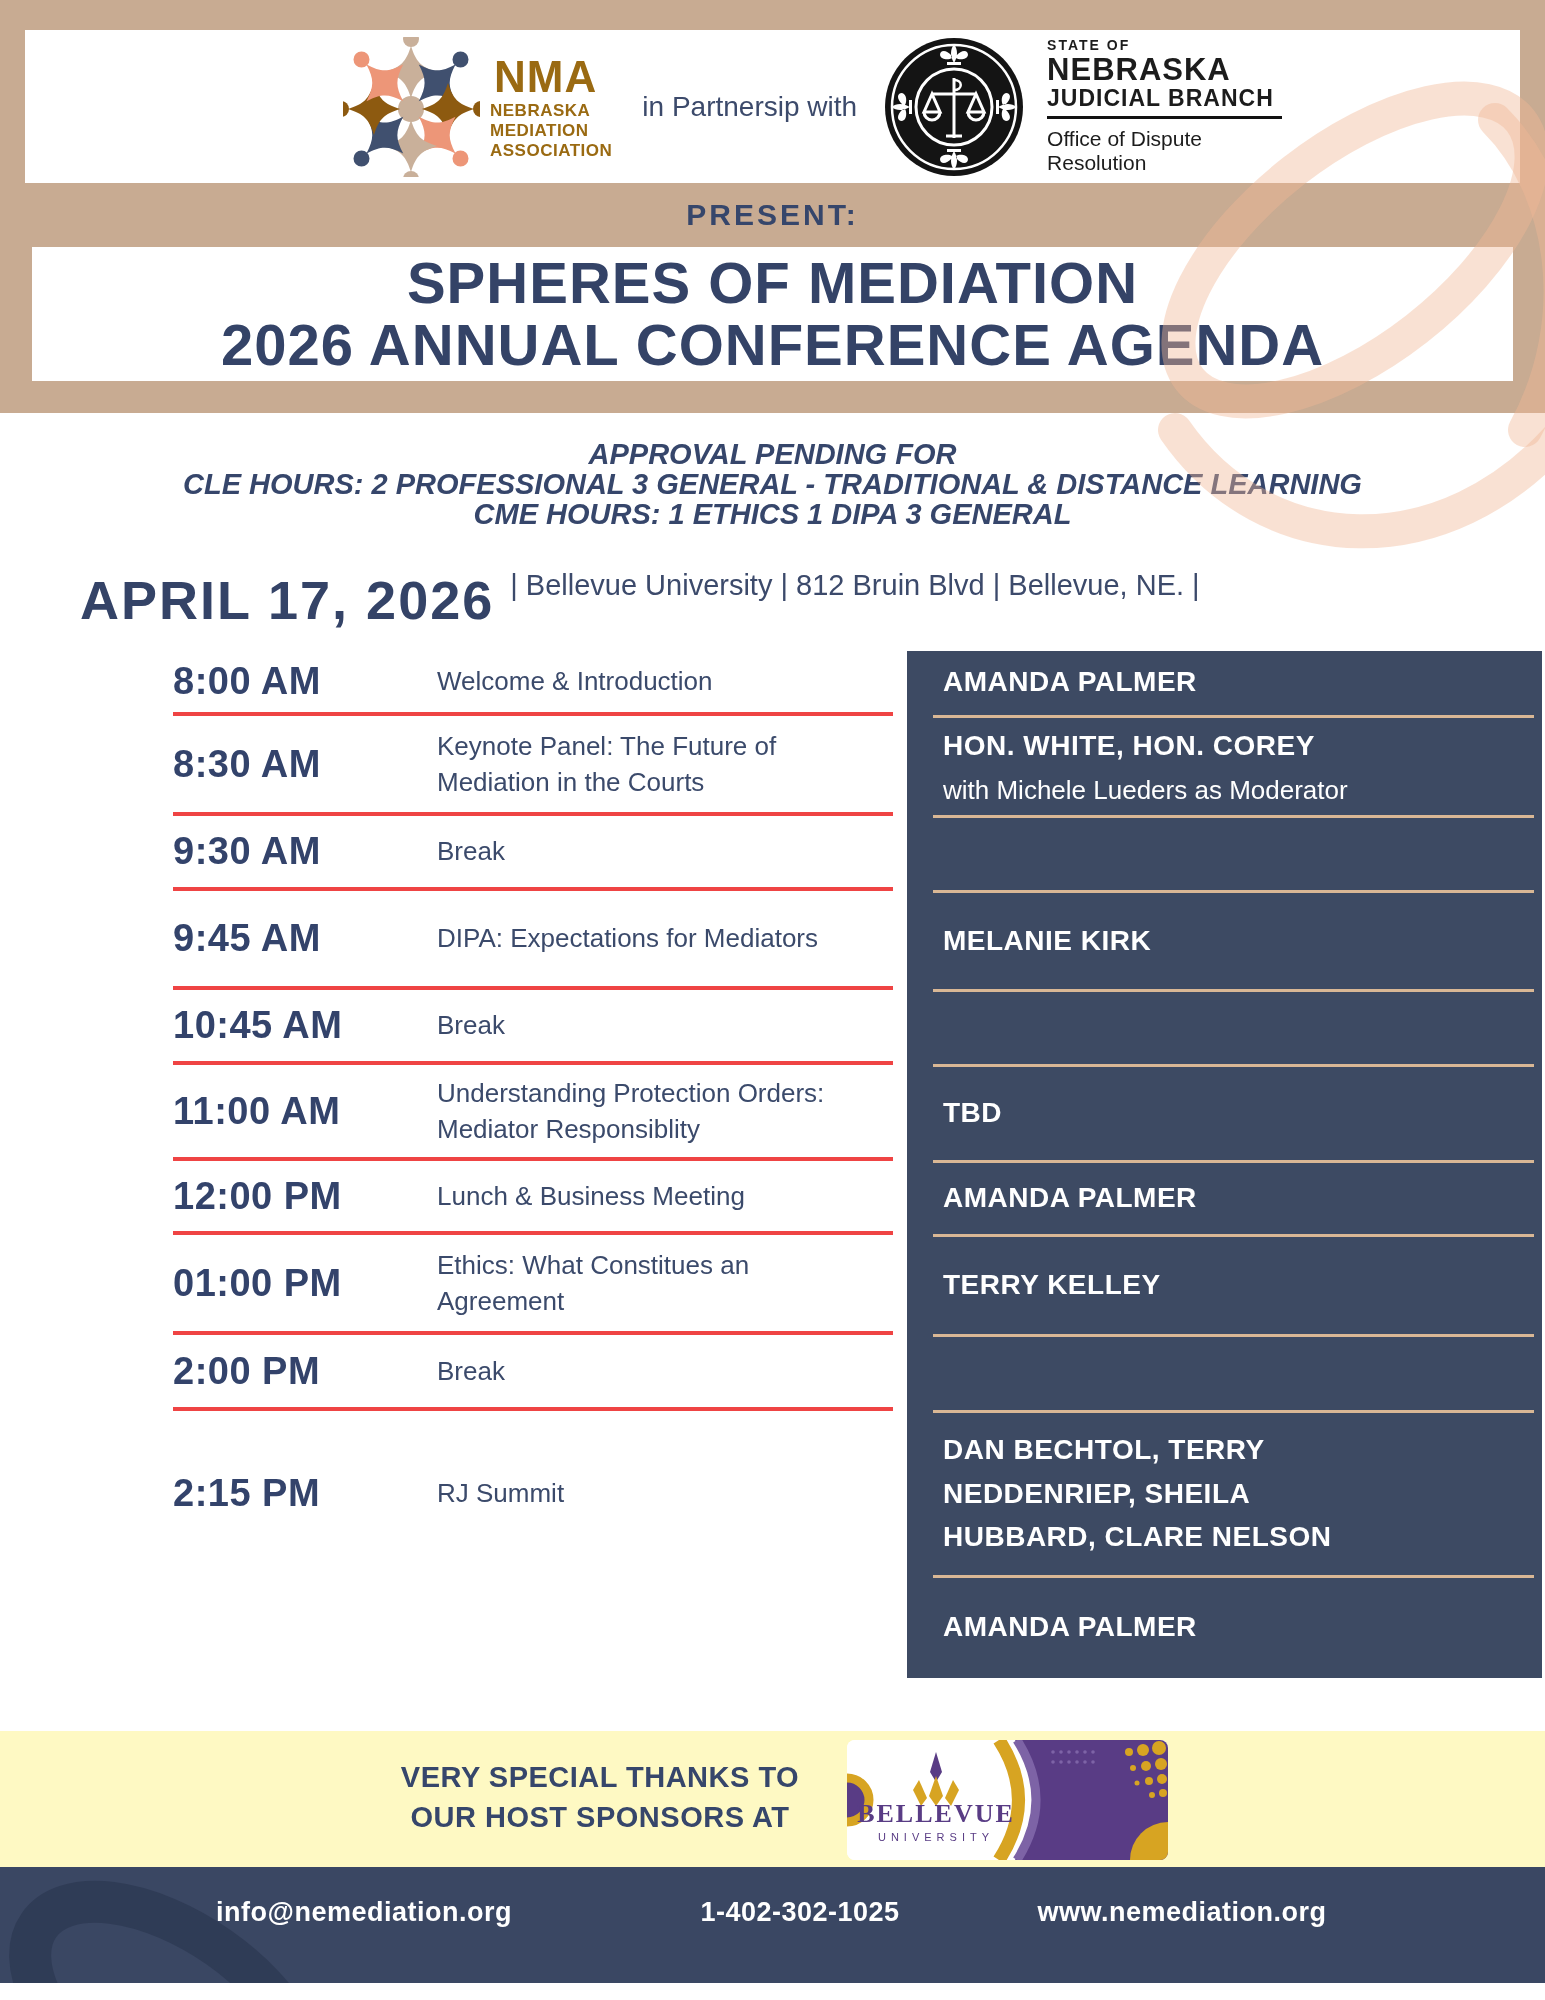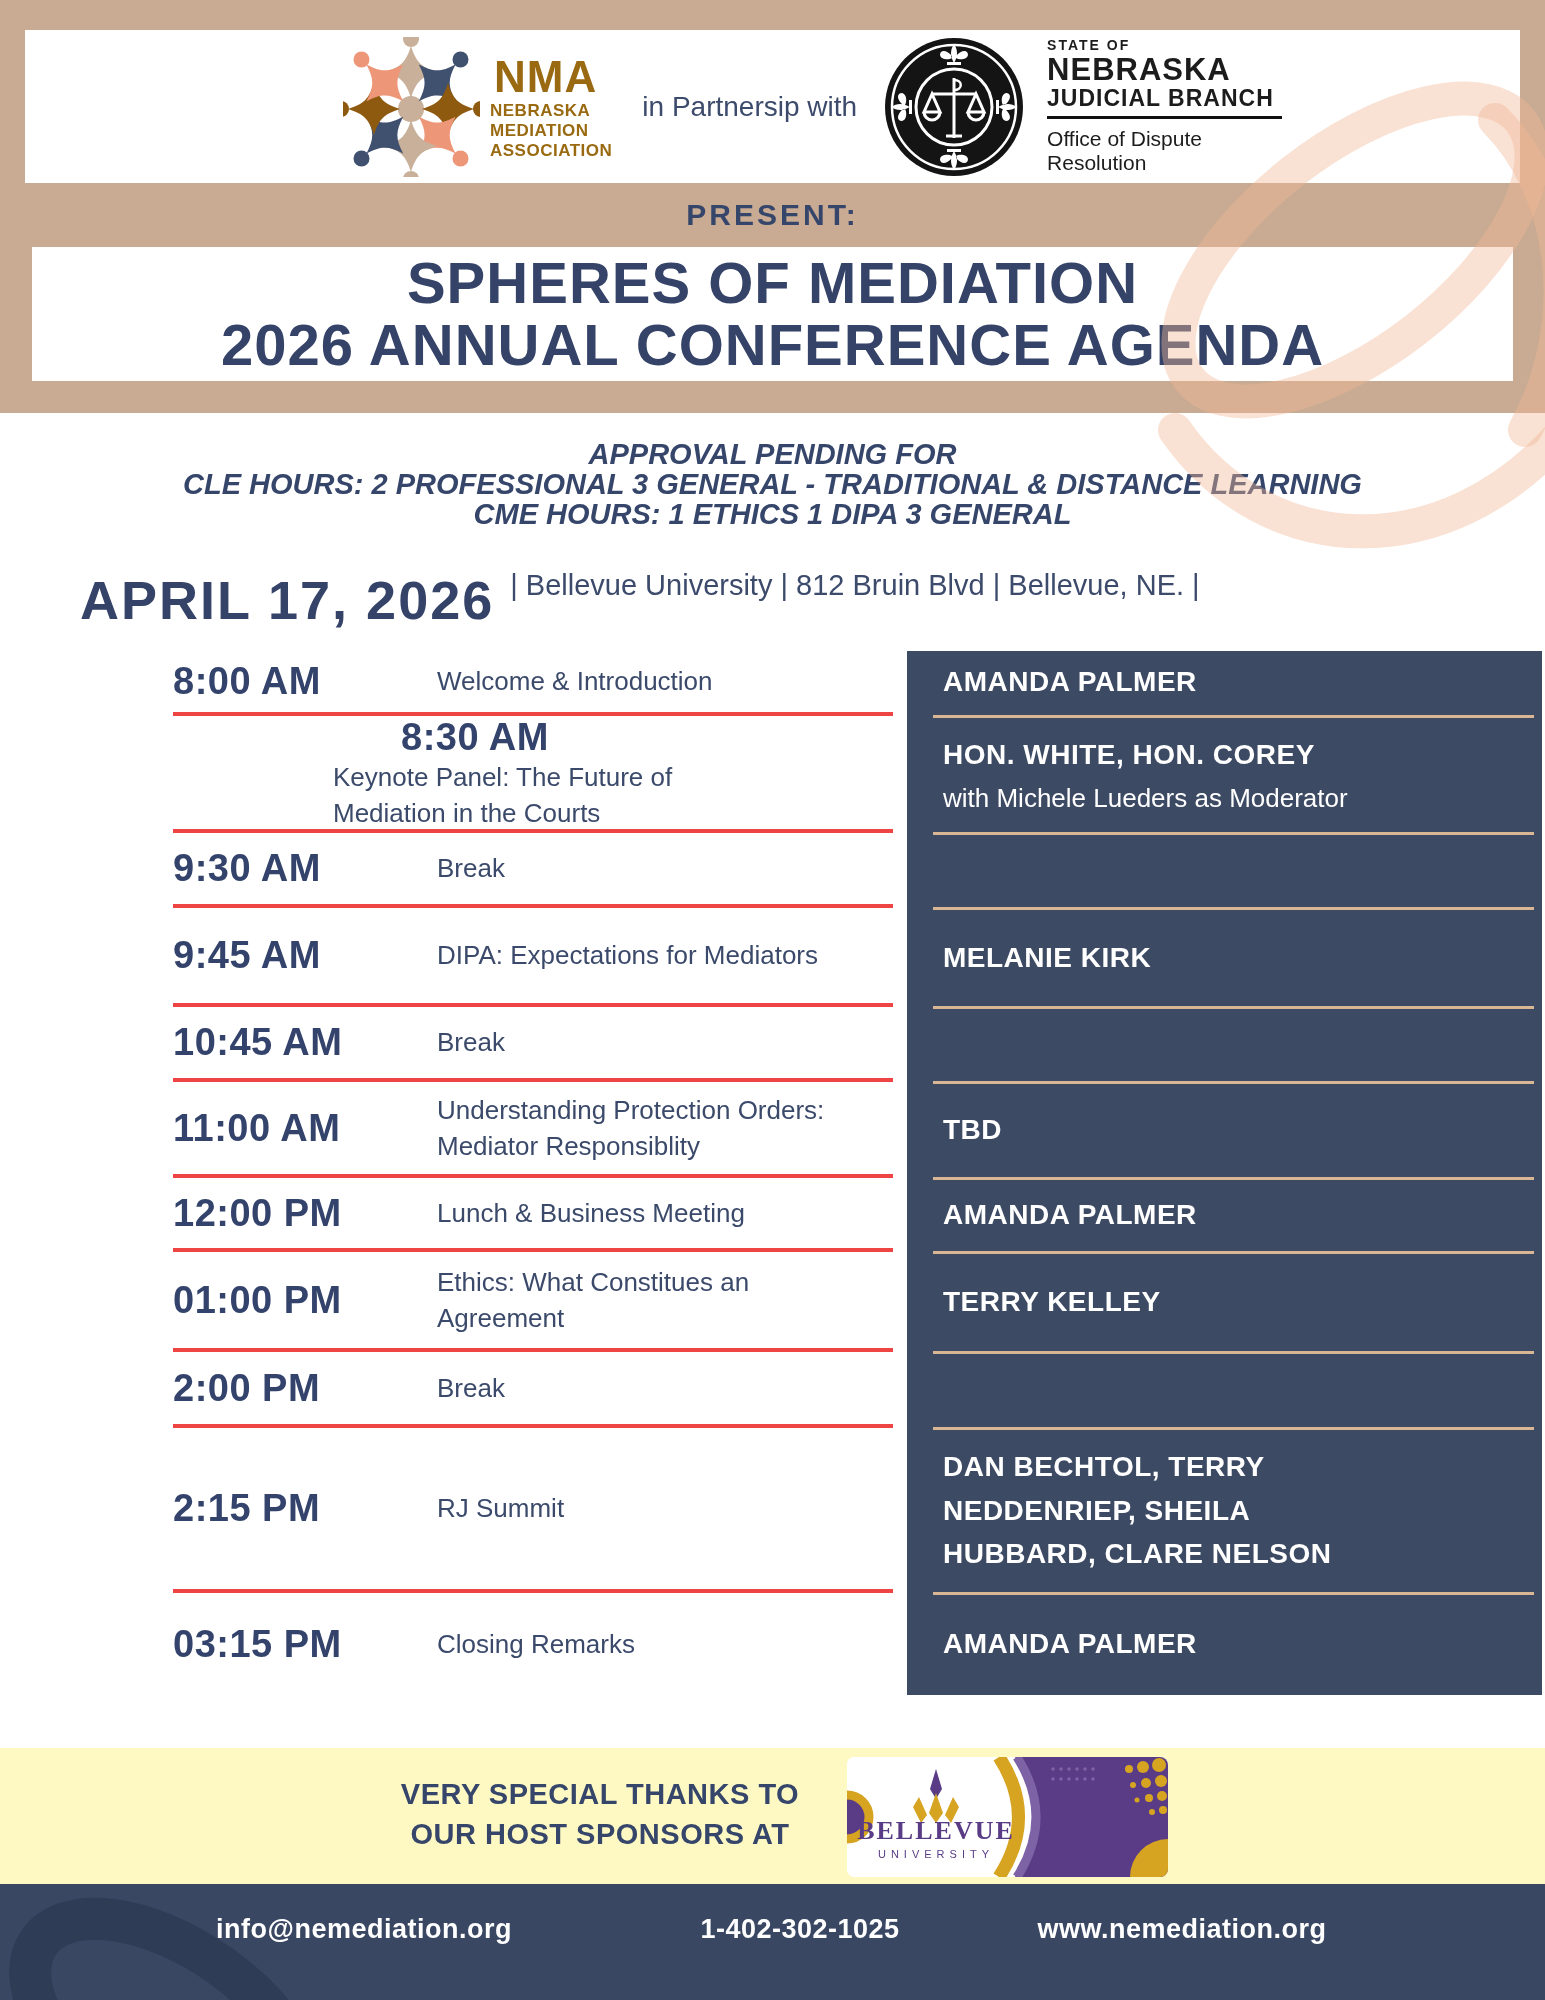--- a/index.html
+++ b/index.html
@@ -41,21 +41,21 @@
   .time{width:264px;font-size:38px;font-weight:800;letter-spacing:.5px;color:#33436b;flex:none;}
   .session{flex:1;max-width:400px;font-size:26px;line-height:1.4;color:#3b4a6b;}
   .panel{width:635px;background:#3d4a63;}
   .sp-cell{position:relative;display:flex;flex-direction:column;justify-content:center;
            box-sizing:border-box;padding:0 16px 0 36px;}
   .sp-cell:not(:last-child)::after{content:"";position:absolute;bottom:-2px;left:26px;right:8px;
            height:3px;background:#d9b795;z-index:2;}
   .speaker{font-size:28px;font-weight:800;letter-spacing:.5px;color:#fff;line-height:1.55;}
   .speaker-note{font-size:26px;color:#fff;line-height:1.4;margin-top:4px;}
   .sch-row:nth-child(1),.sp-cell:nth-child(1){height:65px;}
-  .sch-row:nth-child(2),.sp-cell:nth-child(2){height:117px;flex-direction:column;}
+  .sch-row:nth-child(2),.sp-cell:nth-child(2){height:100px;}
   .sch-row:nth-child(3),.sp-cell:nth-child(3){height:75px;}
   .sch-row:nth-child(4),.sp-cell:nth-child(4){height:99px;}
   .sch-row:nth-child(5),.sp-cell:nth-child(5){height:75px;}
   .sch-row:nth-child(6),.sp-cell:nth-child(6){height:96px;}
   .sch-row:nth-child(7),.sp-cell:nth-child(7){height:74px;}
   .sch-row:nth-child(8),.sp-cell:nth-child(8){height:100px;}
   .sch-row:nth-child(9),.sp-cell:nth-child(9){height:76px;}
   .sch-row:nth-child(10),.sp-cell:nth-child(10){height:165px;}
   .sch-row:nth-child(11),.sp-cell:nth-child(11){height:102px;}
   .sp-cell:nth-child(10) .speaker{max-width:430px;}
@@ -214,24 +214,20 @@
         <div class="time">01:00 PM</div>
         <div class="session">Ethics: What Constitues an Agreement</div>
       </div>
       <div class="sch-row">
         <div class="time">2:00 PM</div>
         <div class="session">Break</div>
       </div>
       <div class="sch-row">
         <div class="time">2:15 PM</div>
         <div class="session">RJ Summit</div>
-      </div>
-      <div class="sch-row">
-        <div class="time">03:15 PM</div>
-        <div class="session">Closing Remarks</div>
       </div>
     </div>
 
     <div class="panel">
       <div class="sp-cell">
         <div class="speaker">AMANDA PALMER</div>
         <div class="speaker-note"></div>
       </div>
       <div class="sp-cell">
         <div class="speaker">HON. WHITE, HON. COREY</div>

